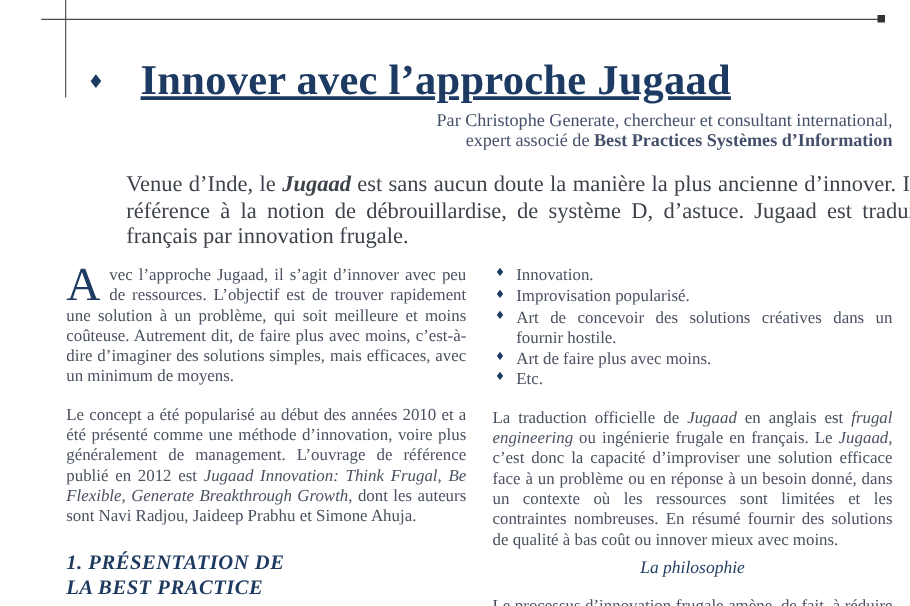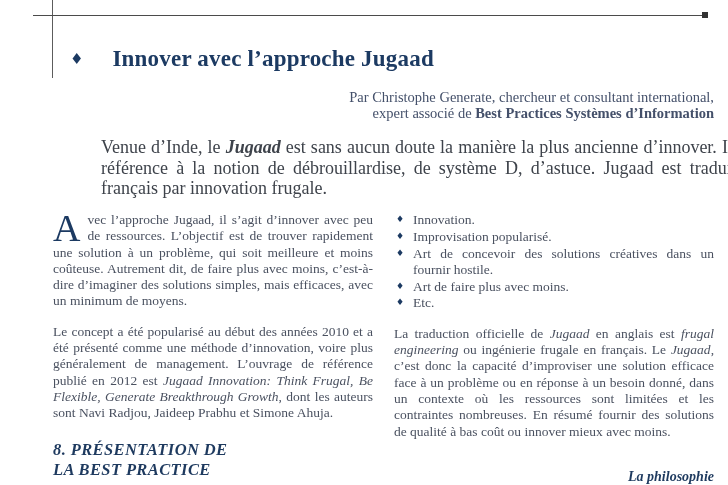--- a/index.html
+++ b/index.html
@@ -12,43 +12,43 @@
     color:#4a5160;
   }
   
   .v-rule { position:absolute; left:52px; top:0; width:1px; height:78px; background:#5c5c5c; }
   .h-rule { position:absolute; left:33px; top:15px; width:670px; height:1px; background:#4b4b4b; }
   .h-rule-dot { position:absolute; left:702px; top:12px; width:6px; height:6px; background:#333; }
 
   
   .title-row { position:absolute; left:70px; top:46px; display:flex; align-items:center; }
   .title-diamond { font-size:15px; color:#1c3a62; margin-right:29px; font-family:"DejaVu Sans",sans-serif; }
-  .page-title { font-size:23px; font-weight:bold; color:#1c3a62; letter-spacing:0.2px; }
+  .page-title { font-size:34px; font-weight:bold; color:#1c3a62; letter-spacing:0.2px;text-decoration:underline; }
 
   
   .byline { position:absolute; right:14px; top:90px; text-align:right;
             font-size:14.5px; line-height:15.5px; color:#44506a; }
 
   
   .intro { position:absolute; left:53px; top:137px; width:661px;
            font-size:18px; line-height:20.5px; color:#3e434b; text-align:justify;margin-left:48px; }
 
   
   .columns { position:absolute; left:53px; top:212px; width:661px; display:flex; gap:21px; }
   .col { width:320px; font-size:13.5px; line-height:16.3px; text-align:justify; color:#4a5160; }
   .col p { margin:0; }
   .para-gap { margin-top:14px !important; }
 
   .dropcap { float:left; font-size:38px; line-height:30px; padding:1px 7px 0 0; color:#1c3a62; }
 
   .section-heading { margin-top:18px; font-style:italic; font-weight:bold;
                      color:#1e3a5f; font-size:16.5px; line-height:20px; letter-spacing:0.4px;
                      text-align:left; }
-  .sub-heading { margin-top:29px; font-style:italic; font-weight:bold;
-                 color:#1e3a5f; font-size:14px; text-align:right; }
+  .sub-heading { margin-top:7px; font-style:italic; font-weight:normal;
+                 color:#1e3a5f; font-size:14px; text-align:center; }
 
   
   ul.bullets { list-style:none; }
   ul.bullets li { position:relative; padding-left:19px; margin-bottom:0.5px; text-align:justify; }
   .bullet-icon { position:absolute; left:2px; top:-1px; font-size:9px; color:#1c3a62;
                  font-family:"DejaVu Sans",sans-serif; }
 </style>
 </head>
 <body>
 
@@ -69,21 +69,21 @@
 <div class="intro"><span>Venue d’Inde, le </span><span style="font-style: italic; font-weight: bold;">Jugaad</span><span> est sans aucun doute la manière la plus ancienne d’innover. Il fait référence à la notion de débrouillardise, de système D, d’astuce. Jugaad est traduit en français par innovation frugale.</span></div>
 
 <div class="columns">
 
   <div class="col">
     <p>
       <span class="dropcap">A</span><span>vec l’approche Jugaad, il s’agit d’innover avec peu de ressources. L’objectif est de trouver rapidement une solution à un problème, qui soit meilleure et moins coûteuse. Autrement dit, de faire plus avec moins, c’est-à-dire d’imaginer des solutions simples, mais efficaces, avec un minimum de moyens.</span>
     </p>
     <p class="para-gap"><span>Le concept a été popularisé au début des années 2010 et a été présenté comme une méthode d’innovation, voire plus généralement de management. L’ouvrage de référence publié en 2012 est </span><span style="font-style: italic;">Jugaad Innovation: Think Frugal, Be Flexible, Generate Breakthrough Growth</span><span>, dont les auteurs sont Navi Radjou, Jaideep Prabhu et Simone Ahuja.</span></p>
     <div class="section-heading">
-      <div>8. PRÉSENTATION DE</div>
+      <div>1. PRÉSENTATION DE</div>
       <div>LA BEST PRACTICE</div>
     </div>
 
   </div>
 
   <div class="col">
     <ul class="bullets">
       <li><span class="bullet-icon">♦</span><span>Innovation.</span></li>
       <li><span class="bullet-icon">♦</span><span>Improvisation popularisé.</span></li>
       <li><span class="bullet-icon">♦</span><span>Art de concevoir des solutions créatives dans un fournir hostile.</span></li>

